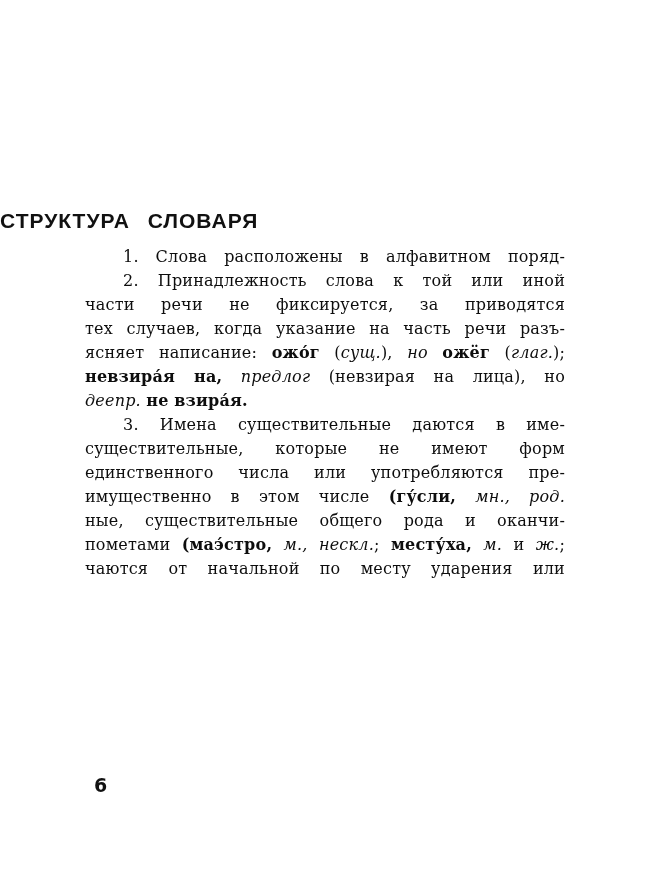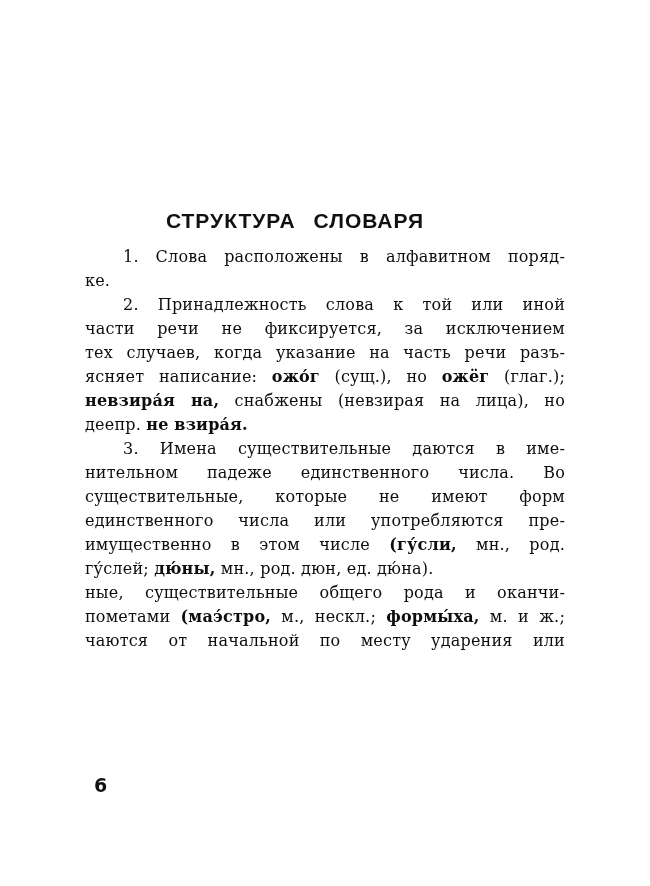--- a/index.html
+++ b/index.html
@@ -10,21 +10,20 @@
     background: #ffffff;
     color: #0d0d0d;
     font-family: "DejaVu Serif", serif;
     overflow: hidden;
   }
   .title {
     position: absolute;
     top: 209px;
     left: 0;
     width: 590px;
-    text-align: center;
     font-family: "Liberation Sans", sans-serif;
     font-weight: bold;
     font-size: 21px;
     letter-spacing: 1px;
     word-spacing: 11px;
     color: #111111;
   }
   .body-text {
     position: absolute;
     left: 85px;
@@ -37,59 +36,56 @@
   .line {
     text-align: justify;
     text-align-last: justify;
   }
   .line.left {
     text-align: left;
     text-align-last: left;
   }
   .line.indent { text-indent: 38px; }
   .line span.b { font-weight: bold; text-align: center; }
-  .line span.i { }
+  .line span.i { font-style: italic; }
   .page-num {
     position: absolute;
     left: 94px;
     top: 774px;
     font-family: "DejaVu Sans", sans-serif;
     font-weight: bold;
     font-size: 19px;
     color: #111111;
   }
 </style>
 </head>
 <body>
 
 <div class="page">
   <div class="title">СТРУКТУРА СЛОВАРЯ</div>
   <div class="body-text">
       <div>
         <div class="line indent"><span>1. Слова расположены в алфавитном поряд-</span></div>
-        <div class="line left"><span>ке.</span></div>
       </div>
       <div>
         <div class="line indent"><span>2. Принадлежность слова к той или иной</span></div>
-        <div class="line"><span>части речи не фиксируется, за исключением</span></div>
+        <div class="line"><span>части речи не фиксируется, за приводятся</span></div>
         <div class="line"><span>тех случаев, когда указание на часть речи разъ-</span></div>
         <div class="line"><span>ясняет написание: </span><span class="b">ожо́г</span><span> (</span><span class="i">сущ.</span><span>), </span><span class="i">но</span><span> </span><span class="b">ожёг</span><span> (</span><span class="i">глаг.</span><span>);</span></div>
-        <div class="line"><span class="b">невзира́я на,</span><span> </span><span class="i">снабжены</span><span> (невзирая на лица), но</span></div>
+        <div class="line"><span class="b">невзира́я на,</span><span> </span><span class="i">предлог</span><span> (невзирая на лица), но</span></div>
         <div class="line left"><span class="i">деепр.</span><span> </span><span class="b">не взира́я.</span></div>
       </div>
       <div>
         <div class="line indent"><span>3. Имена существительные даются в име-</span></div>
-        <div class="line"><span>нительном падеже единственного числа. Во</span></div>
         <div class="line"><span>существительные, которые не имеют форм</span></div>
         <div class="line"><span>единственного числа или употребляются пре-</span></div>
         <div class="line"><span>имущественно в этом числе </span><span class="b">(гу́сли,</span><span> </span><span class="i">мн., род.</span></div>
-        <div class="line left"><span>гу́слей; </span><span class="b">дю́ны,</span><span> </span><span class="i">мн., род.</span><span> дюн, </span><span class="i">ед.</span><span> дю́на).</span></div>
       </div>
       <div>
         <div class="line"><span>ные, существительные общего рода и оканчи-</span></div>
-        <div class="line"><span>пометами </span><span class="b">(маэ́стро,</span><span> </span><span class="i">м., нескл.</span><span>; </span><span class="b">формы́ха,</span><span> </span><span class="i">м.</span><span> и </span><span class="i">ж.</span><span>;</span></div>
+        <div class="line"><span>пометами </span><span class="b">(маэ́стро,</span><span> </span><span class="i">м., нескл.</span><span>; </span><span class="b">месту́ха,</span><span> </span><span class="i">м.</span><span> и </span><span class="i">ж.</span><span>;</span></div>
       </div>
       <div>
         <div class="line"><span>чаются от начальной по месту ударения или</span></div>
       </div>
     </div>
   <div class="page-num">6</div>
 </div>
 
 </body></html>

